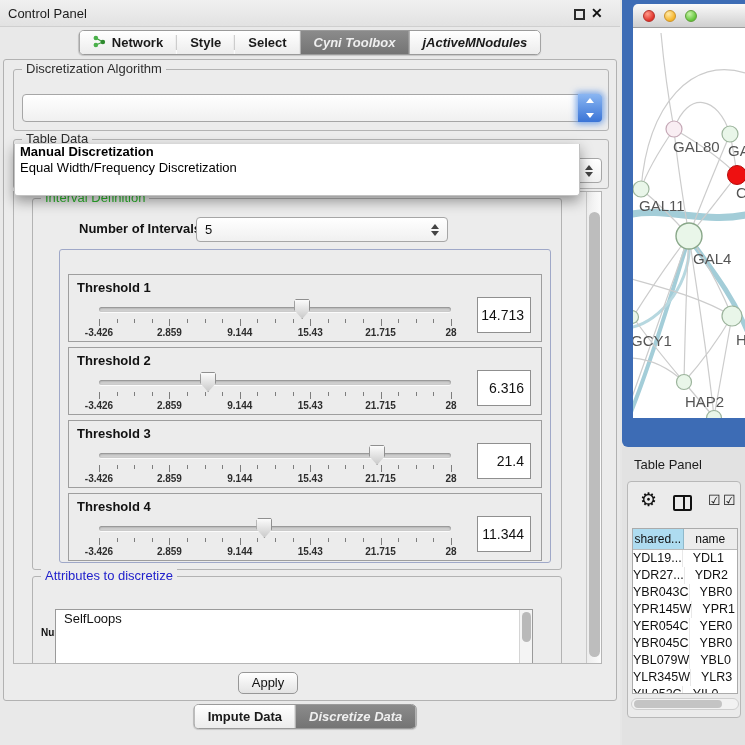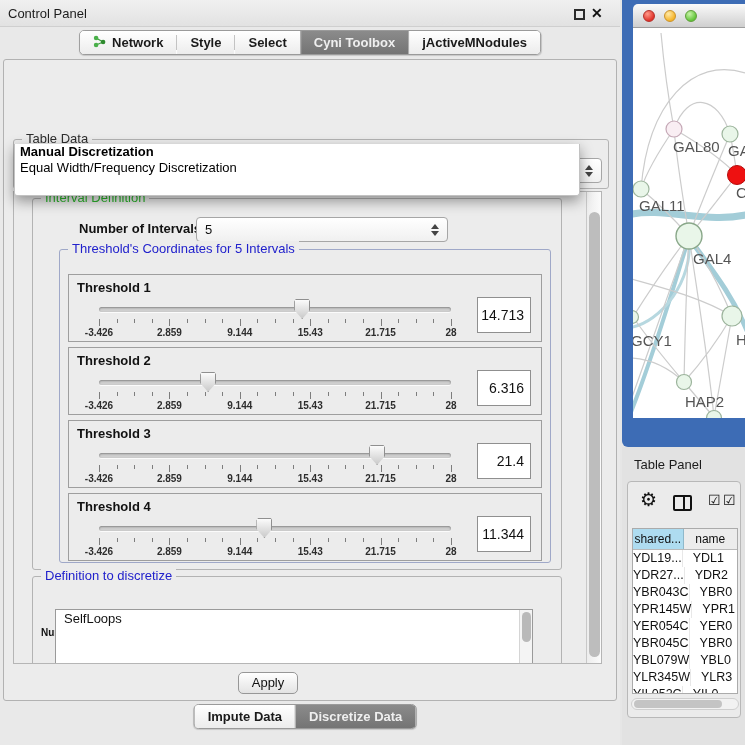--- a/index.html
+++ b/index.html
@@ -15,21 +15,21 @@
   .close-btn{position:absolute;left:591px;top:5px;font-size:14px;font-weight:700;color:#111;}
 
   
   .seg-bar{position:absolute;display:inline-flex;align-items:stretch;height:25px;
     background:#fdfdfd;border:1px solid #9a9a9a;border-radius:5px;overflow:hidden;
     box-shadow:0 1px 1px rgba(0,0,0,.15);}
   .seg-item{display:flex;align-items:center;padding:0 13px;font-weight:700;font-size:13px;color:#1a1a1a;
     background:linear-gradient(#ffffff,#ececec);white-space:nowrap;}
   .seg-item.sel{background:linear-gradient(#8b8b8b,#747474);color:#efefef;}
   .seg-sep{width:1px;background:#bdbdbd;margin:4px 0;}
-  .seg-border{border-left:1px solid #a5a5a5;}
+  .seg-border{border-left:1px solid #a5a5a5;font-style:italic;}
   .top-tabs{top:30px;left:310px;transform:translateX(-50%);}
   .bottom-tabs{top:704px;left:305px;transform:translateX(-50%);}
   .net-glyph{margin-right:6px;display:inline-block;}
 
   
   .content{position:absolute;left:3px;top:59px;width:614px;height:642px;
     background:#ececec;border:1px solid #b2b2b2;border-radius:3px;}
 
   .fieldset{position:absolute;border:1px solid #b3b3b3;border-radius:3px;}
   .legend{position:absolute;top:-9px;left:8px;background:#ececec;padding:0 4px;font-size:13px;white-space:nowrap;}
@@ -166,20 +166,29 @@
     <div class="seg-item sel seg-border">
       <span>Cyni Toolbox</span>
     </div>
     <div class="seg-item seg-border">
       <span>jActiveMNodules</span>
     </div>
   </div>
 
   <div class="content">
 
+    <div class="fieldset" style="left:9px;top:9px;width:596px;height:62px;">
+      <span class="legend dark">Discretization Algorithm</span>
+      <div class="combo focused" style="left:8px;top:24px;width:580px;height:28px;">
+        <div class="endcap">
+          <span class="arrow-up"></span>
+            <span class="arrow-dn"></span>
+        </div>
+      </div>
+    </div>
 
     <div class="popup">
       <div class="opt sel">Manual Discretization</div>
       <div class="opt">Equal Width/Frequency Discretization</div>
     </div>
 
     <div class="fieldset" style="left:9px;top:79px;width:596px;height:50px;">
       <span class="legend dark">Table Data</span>
       <div class="combo" style="left:8px;top:18px;width:580px;height:25px;">
         <span>galFiltered.sif default node</span>
@@ -198,21 +207,20 @@
           <span class="bold" style="position:absolute;left:46px;top:22px;">Number of Intervals</span>
           <div class="combo" style="left:163px;top:18px;width:252px;height:25px;">
             <span>5</span>
             <span class="arrows">
               <span class="arrow-up"></span>
                 <span class="arrow-dn"></span>
             </span>
           </div>
 
           <div class="fieldset" style="left:26px;top:50px;width:492px;height:314px;border-color:#9fa8c8;">
-            <span class="legend blue">Threshold's Coordinates for 5 Intervals</span>
 
             <div class="tbox" style="top:24px;">
               <span class="t-label">Threshold 1</span>
               <div class="slider">
                 <div class="track"></div>
                 <div class="handle" style="left: calc(57.72% - 8px);"></div>
                 <div class="ruler">
                     <div class="tick major" style="left: 0%;"></div>
                     <div class="tick" style="left: 5%;"></div>
                     <div class="tick" style="left: 10%;"></div>
@@ -355,21 +363,21 @@
                     <span class="tick-label" style="left: 80%;">21.715</span>
                     <span class="tick-label" style="left: 100%;">28</span>
                   </div>
               </div>
               <div class="valuebox">11.344</div>
             </div>
           </div>
         </div>
 
         <div class="fieldset" style="left:18px;top:384px;width:530px;height:110px;">
-          <span class="legend blue">Definition to discretize</span>
+          <span class="legend blue">Attributes to discretize</span>
           <span class="attr-title">Numerical Attributes</span>
           <div class="attr-list">
             <div class="list-inner">
                 <div class="attr-item">SelfLoops</div>
               </div>
             <div class="list-vscroll">
                 <div class="thumb"></div>
               </div>
           </div>
         </div>

